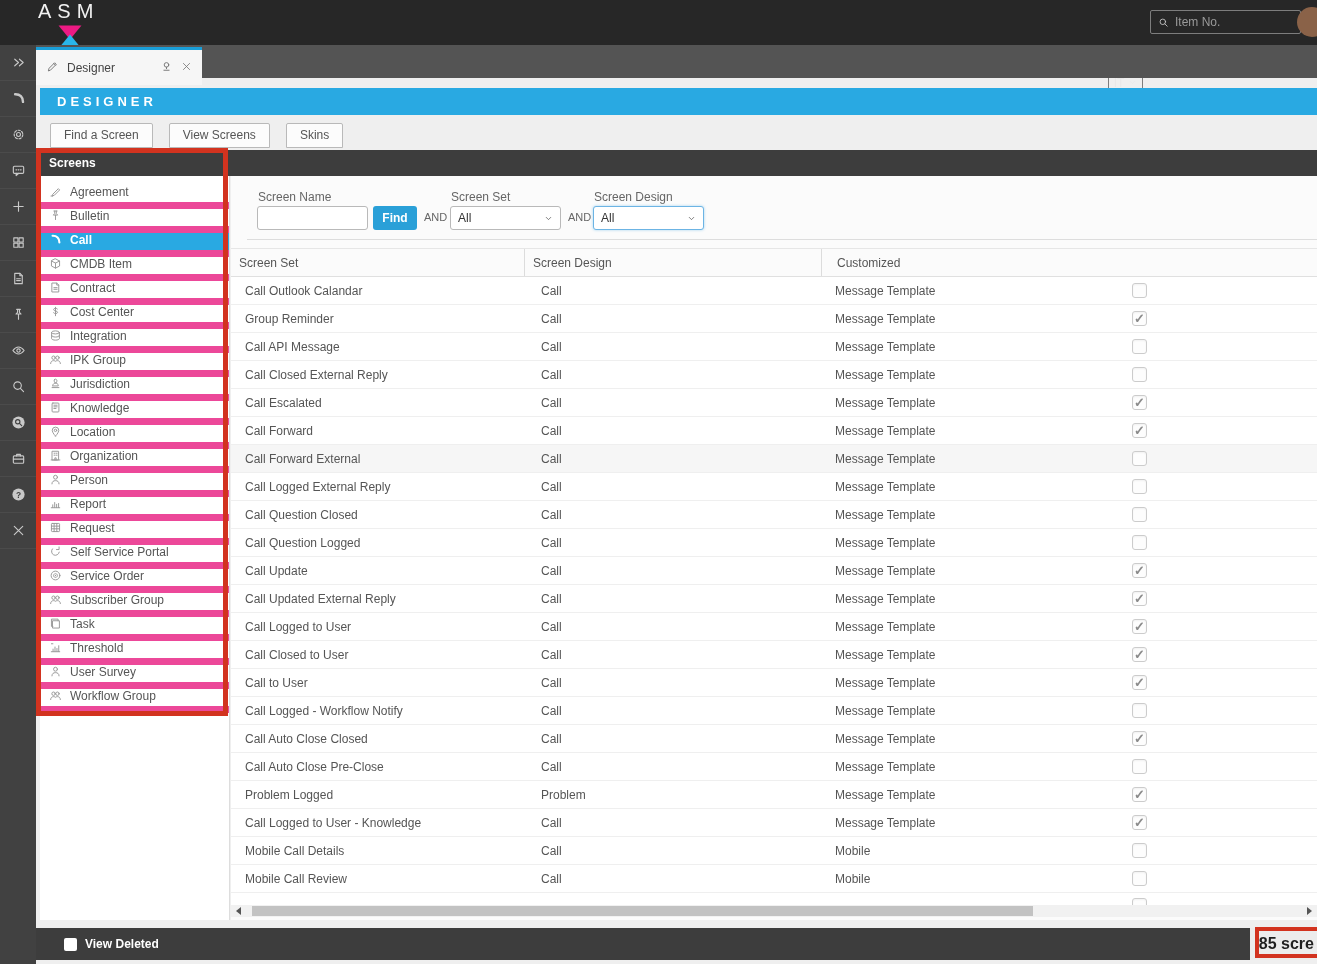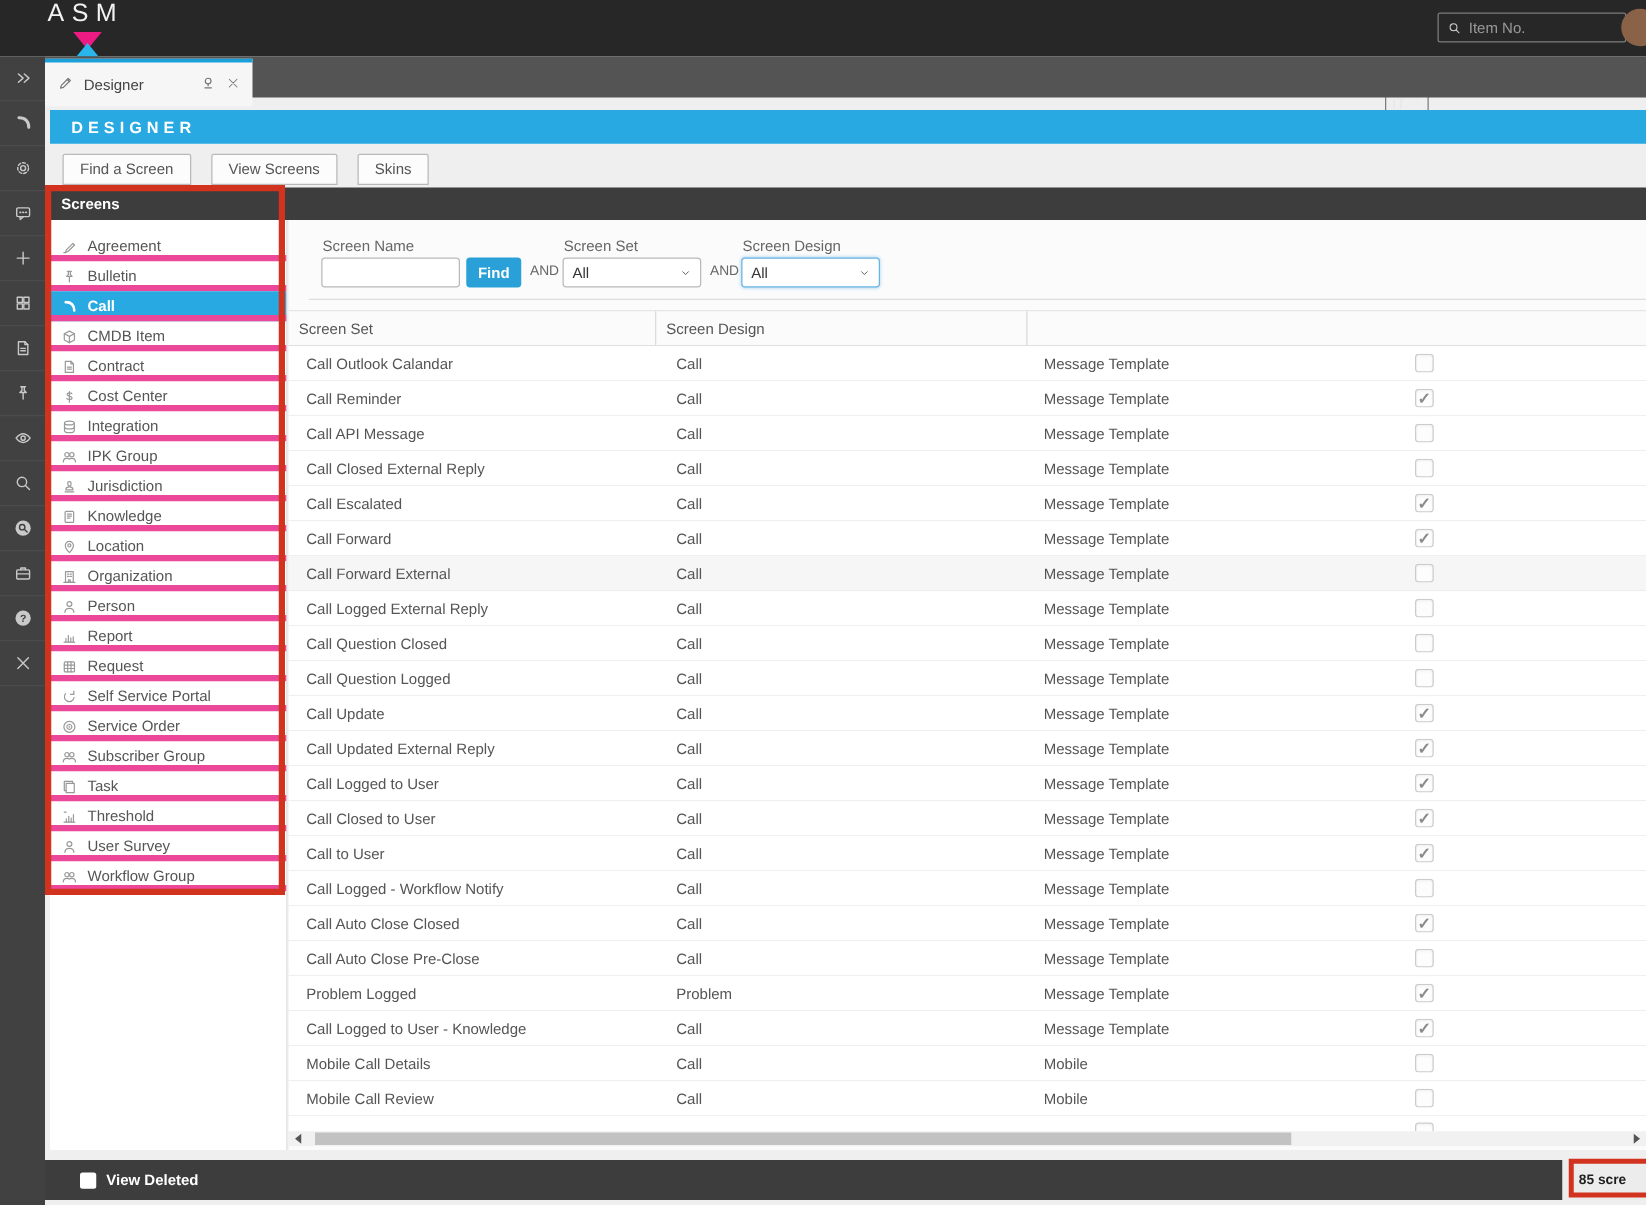--- a/index.html
+++ b/index.html
@@ -42,22 +42,22 @@
                   background:#29a9e2; color:#fff; font-size:13px; font-weight:bold;
                   letter-spacing:4px; line-height:27px; padding-left:17px; }
   .view-tabs { position:absolute; left:50px; top:123px; display:flex; gap:16px; }
   .vtab { height:25px; line-height:23px; padding:0 13px; border:1px solid #b9b9b9;
           background:#fcfcfc; color:#555; border-radius:2px 2px 0 0; cursor:pointer; }
   .screens-bar { position:absolute; left:40px; top:150px; width:1277px; height:26px;
                  background:#3d3d3d; color:#fff; font-weight:bold; line-height:26px;
                  padding-left:9px; font-size:12px; }
   .sidebar { position:absolute; left:40px; top:176px; width:190px; height:744px;
              background:#fff; border-right:1px solid #ddd; padding-top:9px; }
-  .side-item { height:24px; display:flex; align-items:flex-end; padding-left:9px; gap:8px;
-               border-bottom:5px solid #ec4899; color:#555; cursor:pointer; }
+  .side-item { height:24px; display:flex; align-items:flex-start; padding-left:9px; gap:8px;
+               border-bottom:7px solid #ec4899; color:#555; cursor:pointer; }
   .side-item .sic { color:#999; display:flex; }
   .side-item.sel { background:#29a9e2; color:#fff; font-weight:bold; }
   .side-item.sel .sic { color:#fff; }
 
   .main { position:absolute; left:231px; top:176px; width:1086px; height:744px; background:#fbfbfb; }
   .filters { position:absolute; top:0; left:0; right:0; height:64px; border-bottom:1px solid #ddd;margin-left:16px; }
   .flabel { position:absolute; top:14px; font-size:12px; color:#666; }
   .finput { position:absolute; top:30px; width:111px; height:24px; border:1px solid #b9b9b9;
             border-radius:3px; background:#fff; font-family:inherit; font-size:12px;
             padding:0 6px; color:#333; outline:none; }
@@ -109,22 +109,22 @@
   .footer { position:absolute; left:36px; top:928px; width:1214px; height:32px; background:#3d3d3d;
             display:flex; align-items:center; padding-left:4px; gap:7px; }
   .fbtn { height:24px; padding:0 11px; background:#4a4a4a; border:1px solid #757575;
           border-radius:3px; color:#fff; font-weight:bold; font-size:12px; font-family:inherit;
           cursor:pointer; }
   .fbtn.disabled { color:#8f8f8f; border-color:#616161; background:#454545; cursor:default; }
   .vdel { display:flex; align-items:center; gap:8px; margin-left:24px; }
   .vdel .box { width:13px; height:13px; background:#fff; border-radius:2px; cursor:pointer; }
   .vdel .txt { color:#fff; font-weight:bold; }
   .result-box { position:absolute; left:1250px; top:928px; width:67px; height:32px; background:#ececec;
-                display:flex; align-items:center; justify-content:flex-end; padding-right:16px;
-                color:#1f1f1f; font-weight:bold; font-size:11px; }
+                display:flex; align-items:center; justify-content:flex-end; padding-right:3px;
+                color:#1f1f1f; font-weight:bold; font-size:16px; }
 
   
   .ann { position:absolute; border:5px solid #d2331f; pointer-events:none; z-index:60; }
   .ann-sidebar { left:36px; top:148px; width:192px; height:568px; }
   .ann-result { left:1255px; top:927px; width:75px; height:31px; border-width:4px; }
 
   
   .ic { width:15px; height:15px; fill:none; stroke:currentColor; stroke-width:1.2;
         stroke-linecap:round; stroke-linejoin:round; }
   .ic-s { width:13px; height:13px; }
@@ -505,32 +505,33 @@
           <svg class="ic ic-c" viewBox="0 0 16 16">
             <path d="M4 6l4 4 4-4"></path>
           </svg>
         </span>
     </div>
   </div>
 
   <div class="thead">
       <div class="hc c1">Screen Set</div>
       <div class="hc c2">Screen Design</div>
+      <div class="hc c3">Customized</div>
     </div>
   <div class="tbody">
       <div class="trow">
         <span class="c0">Call Outlook Calandar</span>
         <span class="c1">Call</span>
         <span class="c2">Message Template</span>
         <span class="c3">
           <div class="cb"></div>
         </span>
       </div>
       <div class="trow">
-        <span class="c0">Call Reminder</span>
+        <span class="c0">Group Reminder</span>
         <span class="c1">Call</span>
         <span class="c2">Message Template</span>
         <span class="c3">
           <div class="cb checked"></div>
         </span>
       </div>
       <div class="trow">
         <span class="c0">Call API Message</span>
         <span class="c1">Call</span>
         <span class="c2">Message Template</span>

